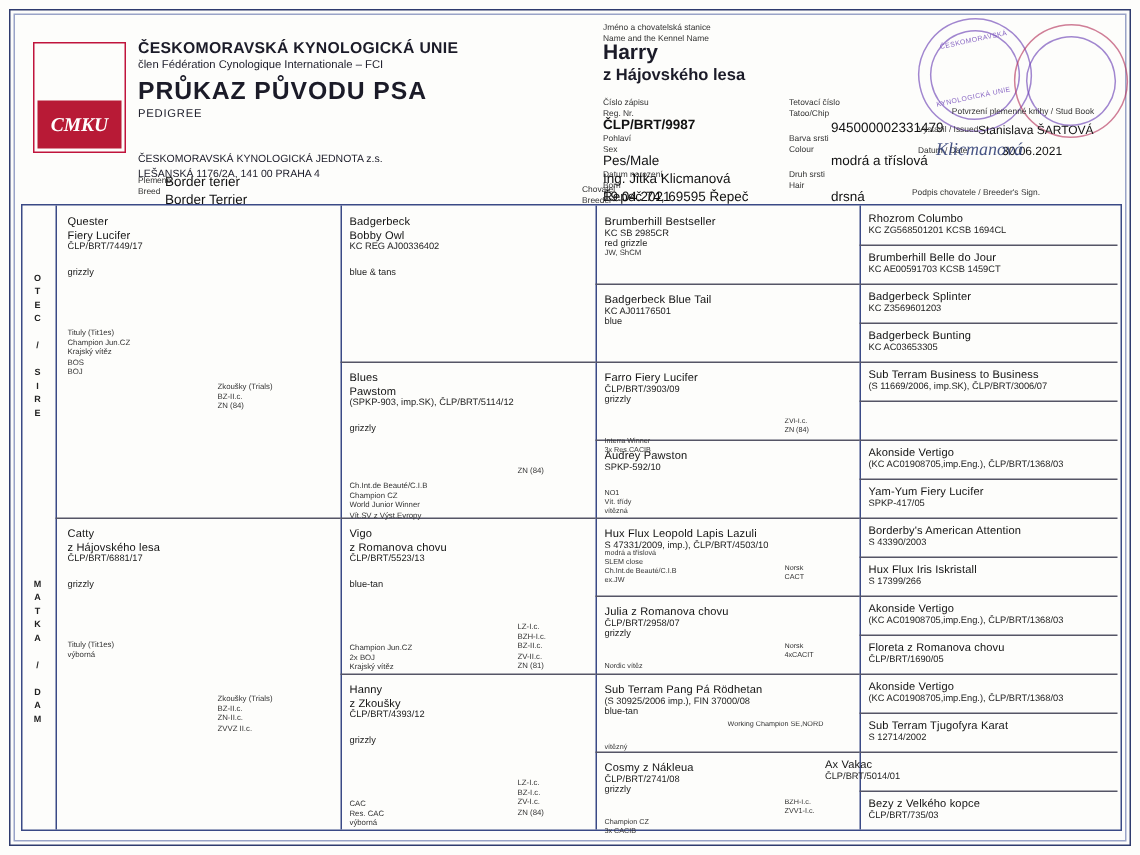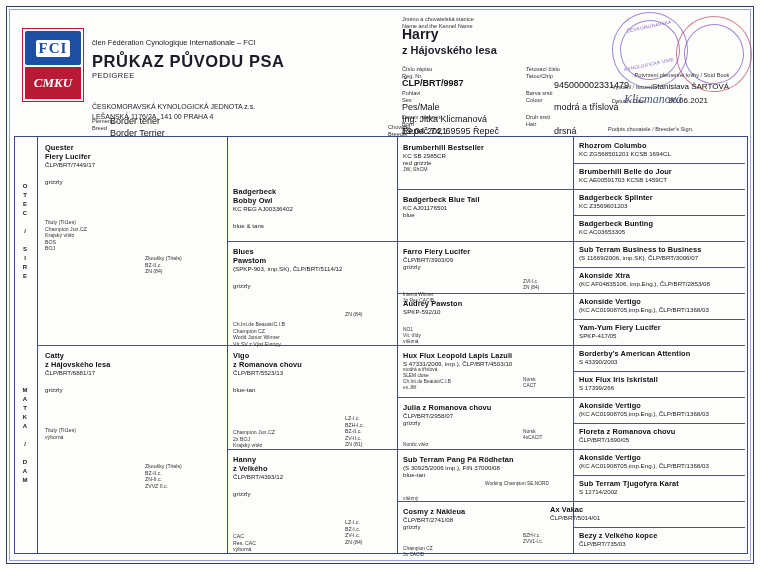--- a/index.html
+++ b/index.html
@@ -74,48 +74,46 @@
   }
   .sig{
     position:absolute;font-family:"Liberation Serif", serif;
     font-style:italic;color:#20306b;opacity:.82;
   }
 
   
   .ped{position:absolute;left:14px;top:136px;width:732px;height:416px;border:1px solid #3b4a86;}
   .cell{position:absolute;overflow:hidden;}
   .cb{position:absolute;border-left:1px solid #3b4a86;}
-  .nm{font-size:7.4px;font-weight:bold;color:#111;letter-spacing:.1px;}
+  .nm{font-size:7.4px;font-weight:normal;color:#111;letter-spacing:.1px;}
   .rg{font-size:6.2px;color:#222;}
   .tiny{font-size:5.2px;color:#333;line-height:1.25;}
   .tiny2{font-size:4.8px;color:#333;line-height:1.25;}
   .sidelabel{
     position:absolute;font-size:6px;letter-spacing:3px;font-weight:bold;
     writing-mode:vertical-rl;text-orientation:upright;color:#222;
   }
   .gz{font-size:6.2px;color:#222;}
 </style>
 </head>
 <body>
 
 <div class="page">
   <div class="scanframe"></div>
   <div class="scanframe2"></div>
 
   <div class="hdr">
 
     <div class="logo">
-      <div class="fci">
-          <span>FCI</span>
-        </div>
       <div class="cmku">
           <span>CMKU</span>
         </div>
     </div>
 
+    <div class="org1">ČESKOMORAVSKÁ KYNOLOGICKÁ UNIE</div>
     <div class="org2">člen Fédération Cynologique Internationale – FCI</div>
     <div class="title">PRŮKAZ PŮVODU PSA</div>
     <div class="subtitle">PEDIGREE</div>
     <div class="addr">
       <div>ČESKOMORAVSKÁ KYNOLOGICKÁ JEDNOTA z.s.</div>
       <div>LEŠANSKÁ 1176/2A, 141 00 PRAHA 4</div>
     </div>
 
     <div class="fl" style="left:388px;top:2px;width:90px;white-space:pre-line;">Jméno a chovatelská stanice
 Name and the Kennel Name</div>
@@ -235,21 +233,21 @@
       <div class="tiny" style="margin-top:34px;">Tituly (Tit1es)</div>
       <div class="tiny">výborná</div>
     </div>
     <div class="cell" style="left:130px;top:326px;width:78px;">
       <div class="tiny">Zkoušky (Trials)</div>
       <div class="tiny">BZ-II.c.</div>
       <div class="tiny">ZN-II.c.</div>
       <div class="tiny">ZVVZ II.c.</div>
     </div>
 
-    <div class="cell" style="left:218px;top:6px;width:160px;margin-top:44px;">
+    <div class="cell" style="left:218px;top:6px;width:160px;">
       <div class="nm">Badgerbeck</div>
       <div class="nm">Bobby Owl</div>
       <div class="rg">KC REG AJ00336402</div>
       <div class="gz" style="margin-top:10px;">blue &amp; tans</div>
     </div>
 
     <div class="cell" style="left:218px;top:110px;width:160px;">
       <div class="nm">Blues</div>
       <div class="nm">Pawstom</div>
       <div class="rg">(SPKP-903, imp.SK), ČLP/BRT/5114/12</div>
@@ -275,21 +273,21 @@
     <div class="cell" style="left:330px;top:278px;width:50px;">
       <div class="tiny">LZ-I.c.</div>
       <div class="tiny">BZH-I.c.</div>
       <div class="tiny">BZ-II.c.</div>
       <div class="tiny">ZV-II.c.</div>
       <div class="tiny">ZN (81)</div>
     </div>
 
     <div class="cell" style="left:218px;top:318px;width:160px;">
       <div class="nm">Hanny</div>
-      <div class="nm">z Velkého</div>
+      <div class="nm">z Zkoušky</div>
       <div class="rg">ČLP/BRT/4393/12</div>
       <div class="gz" style="margin-top:10px;">grizzly</div>
       <div class="tiny" style="margin-top:36px;">CAC</div>
       <div class="tiny">Res. CAC</div>
       <div class="tiny">výborná</div>
     </div>
     <div class="cell" style="left:330px;top:382px;width:50px;">
       <div class="tiny">LZ-I.c.</div>
       <div class="tiny">BZ-I.c.</div>
       <div class="tiny">ZV-I.c.</div>
@@ -388,24 +386,20 @@
       <div class="rg">KC Z3569601203</div>
     </div>
     <div class="cell" style="left:564px;top:82px;width:166px;">
       <div class="nm">Badgerbeck Bunting</div>
       <div class="rg">KC AC03653305</div>
     </div>
     <div class="cell" style="left:564px;top:108px;width:166px;">
       <div class="nm">Sub Terram Business to Business</div>
       <div class="rg">(S 11669/2006, imp.SK), ČLP/BRT/3006/07</div>
     </div>
-    <div class="cell" style="left:564px;top:134px;width:166px;">
-      <div class="nm">Akonside Xtra</div>
-      <div class="rg">(KC AF04835106, imp.Eng.), ČLP/BRT/2853/08</div>
-    </div>
     <div class="cell" style="left:564px;top:160px;width:166px;">
       <div class="nm">Akonside Vertigo</div>
       <div class="rg">(KC AC01908705,imp.Eng.), ČLP/BRT/1368/03</div>
     </div>
     <div class="cell" style="left:564px;top:186px;width:166px;">
       <div class="nm">Yam-Yum Fiery Lucifer</div>
       <div class="rg">SPKP-417/05</div>
     </div>
     <div class="cell" style="left:564px;top:212px;width:166px;">
       <div class="nm">Borderby's American Attention</div>

